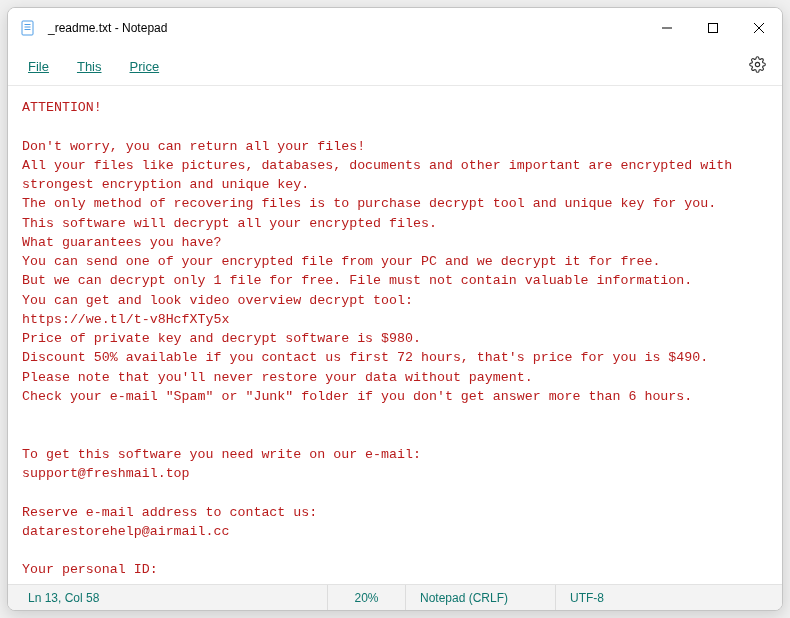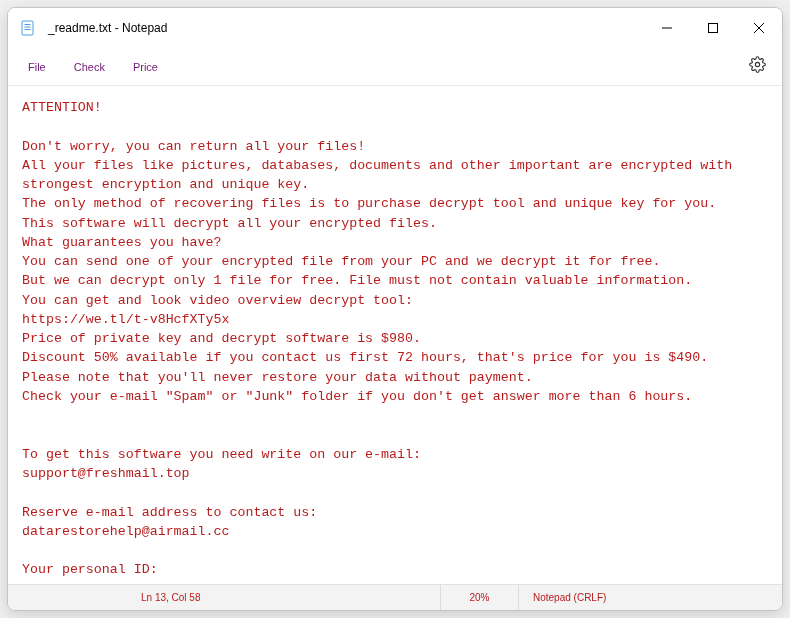--- a/index.html
+++ b/index.html
@@ -48,23 +48,24 @@
     .menubar {
       height: 38px;
       display: flex;
       align-items: center;
       padding: 0 8px 0 6px;
       background: #ffffff;
       border-bottom: 1px solid #e8e8e8;
     }
     .menu-item {
       padding: 6px 14px;
-      font-size: 11px;
-      color: #701a75;
+      font-size: 13px;
+      color: #0f766e;
       border-radius: 4px;
+      text-decoration: underline;
     }
     .menubar .spacer { flex: 1; }
     .settings-btn {
       width: 34px; height: 34px;
       display: flex; align-items: center; justify-content: center;
       border-radius: 4px;
     }
     .content {
       flex: 1;
       background: #ffffff;
@@ -75,23 +76,22 @@
       color: #b91c1c;
       white-space: pre-wrap;
       overflow: auto;
     }
     .statusbar {
       height: 26px;
       display: flex;
       align-items: center;
       background: #f3f3f3;
       border-top: 1px solid #e2e2e2;
-      font-size: 10px;
-      color: #b91c1c;
-      justify-content: center;
+      font-size: 12px;
+      color: #0f766e;
     }
     .status-cell {
       padding: 0 14px;
       border-right: 1px solid #dcdcdc;
       height: 100%;
       display: flex;
       align-items: center;
     }
     .status-cell:last-child { border-right: none; }
     .status-pos { flex: 0 0 auto; padding-left: 20px; min-width: 320px; }
@@ -129,21 +129,21 @@
         <svg width="10" height="10" viewBox="0 0 10 10">
             <line x1="0" y1="0" x2="10" y2="10" stroke="currentColor" stroke-width="1"></line>
             <line x1="10" y1="0" x2="0" y2="10" stroke="currentColor" stroke-width="1"></line>
           </svg>
       </div>
     </div>
   </div>
 
   <div class="menubar">
     <div class="menu-item">File</div>
-    <div class="menu-item">Check</div>
+    <div class="menu-item">This</div>
     <div class="menu-item">Price</div>
     <div class="spacer"></div>
     <div class="settings-btn">
       <span>
         <svg width="17" height="17" viewBox="0 0 24 24" fill="none" stroke="#333" stroke-width="1.6">
           <circle cx="12" cy="12" r="3"></circle>
           <path d="M19.4 15a1.65 1.65 0 0 0 .33 1.82l.06.06a2 2 0 1 1-2.83 2.83l-.06-.06a1.65 1.65 0 0 0-1.82-.33 1.65 1.65 0 0 0-1 1.51V21a2 2 0 1 1-4 0v-.09a1.65 1.65 0 0 0-1-1.51 1.65 1.65 0 0 0-1.82.33l-.06.06a2 2 0 1 1-2.83-2.83l.06-.06a1.65 1.65 0 0 0 .33-1.82 1.65 1.65 0 0 0-1.51-1H3a2 2 0 1 1 0-4h.09a1.65 1.65 0 0 0 1.51-1 1.65 1.65 0 0 0-.33-1.82l-.06-.06A2 2 0 1 1 7.04 4.2l.06.06a1.65 1.65 0 0 0 1.82.33h0a1.65 1.65 0 0 0 1-1.51V3a2 2 0 1 1 4 0v.09a1.65 1.65 0 0 0 1 1.51h0a1.65 1.65 0 0 0 1.82-.33l.06-.06a2 2 0 1 1 2.83 2.83l-.06.06a1.65 1.65 0 0 0-.33 1.82v0a1.65 1.65 0 0 0 1.51 1H21a2 2 0 1 1 0 4h-.09a1.65 1.65 0 0 0-1.51 1z"></path>
         </svg>
       </span>
     </div>
@@ -172,15 +172,16 @@
 Reserve e-mail address to contact us:
 datarestorehelp@airmail.cc
 
 Your personal ID:
 0681SUjhwm2MbmiaUDNk7HidLSIVH9qnv3nwKLkJT8BPxzXnO</div>
 
   <div class="statusbar">
     <div class="status-cell status-pos">Ln 13, Col 58</div>
     <div class="status-cell status-zoom">20%</div>
     <div class="status-cell status-eol">Notepad (CRLF)</div>
+    <div class="status-cell status-enc">UTF-8</div>
   </div>
 
 </div>
 
 </body></html>

